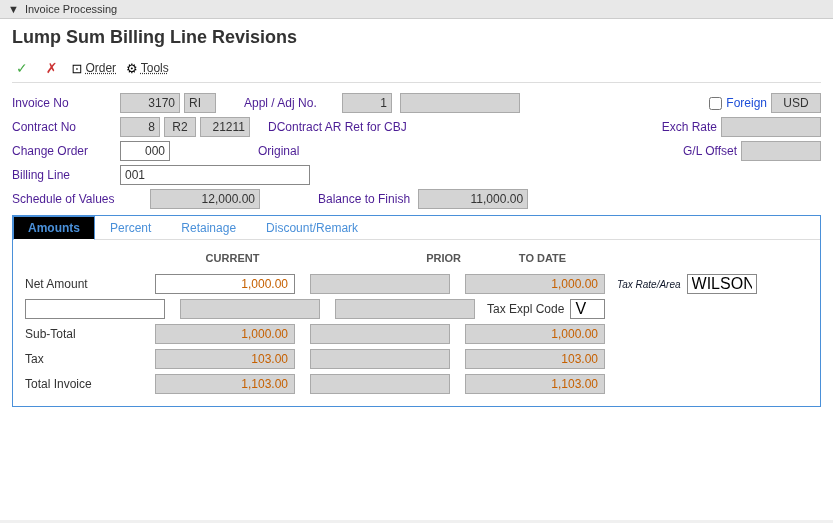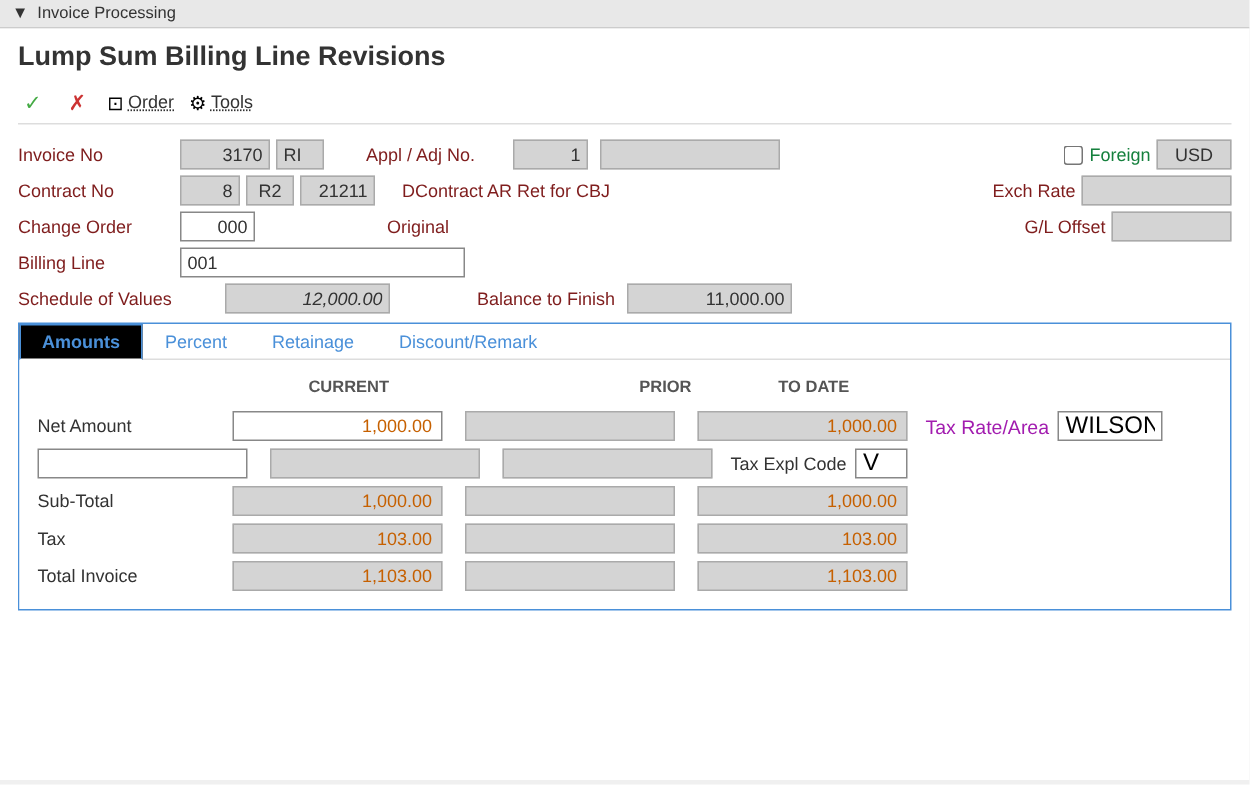--- a/index.html
+++ b/index.html
@@ -48,21 +48,21 @@
     .toolbar-btn.cross { color: #c33; }
     .toolbar-text {
       font-size: 12px;
       color: #333;
       cursor: pointer;
       text-decoration: underline;
       text-decoration-style: dotted;
     }
 
     .label {
-      color: #7f1d1d;
+      color: #4c1d95;
       font-size: 12px;
       white-space: nowrap;
     }
 
     .field-input {
       background: #d4d4d4;
       border: 1px solid #aaa;
       height: 20px;
       padding: 1px 4px;
       font-size: 12px;
@@ -188,21 +188,21 @@
       <span class="label" style="width:100px;">Invoice No</span>
       <div class="field-row">
         <input type="text" class="field-input text-left" style="width: 60px; text-align: right;" value="3170">
         <input type="text" class="field-input text-left" style="width: 32px;" value="RI">
       </div>
       <span class="label" style="width:90px;margin-left:20px;">Appl / Adj No.</span>
       <input type="text" class="field-input" style="width: 50px; text-align: right;" value="1">
       <span style="background:#d4d4d4;width:120px;height:20px;border:1px solid #aaa;"></span>
       <span style="margin-left:auto;display:flex;align-items:center;gap:4px;">
         <input type="checkbox" style="">
-        <span class="label" style="color:#15803d;">Foreign</span>
+        <span class="label" style="color:#1d4ed8;">Foreign</span>
         <input type="text" class="field-input" style="width: 50px; text-align: center;" value="USD">
       </span>
     </div>
 
     <div class="row2">
       <span class="label" style="width:100px;">Contract No</span>
       <div class="field-row">
         <input type="text" class="field-input" style="width: 40px; text-align: right;" value="8">
         <input type="text" class="field-input" style="width: 32px; text-align: center;" value="R2">
         <input type="text" class="field-input" style="width: 50px; text-align: right;" value="21211">
@@ -224,21 +224,21 @@
       </span>
     </div>
 
     <div class="row4">
       <span class="label" style="width:100px;">Billing Line</span>
       <input type="text" class="field-input editable" style="width: 190px; text-align: left;" value="001">
     </div>
 
     <div class="row5">
       <span class="label" style="width:130px;">Schedule of Values</span>
-      <input type="text" class="field-input" style="width: 110px; text-align: right; font-style: italic;" value="12,000.00">
+      <input type="text" class="field-input" style="width: 110px; text-align: right;" value="12,000.00">
       <span class="label" style="margin-left:50px;">Balance to Finish</span>
       <input type="text" class="field-input" style="width: 110px; text-align: right;" value="11,000.00">
     </div>
   </div>
 
   <div style="border:1px solid #4a90d9;margin-top:4px;">
     <div class="tabs-header">
       <div class="tab active">Amounts</div>
       <div class="tab">Percent</div>
       <div class="tab">Retainage</div>
@@ -253,21 +253,21 @@
         <div class="col-header" style="width:155px;text-align:right;">PRIOR</div>
         <div class="col-header" style="width:155px;">TO DATE</div>
       </div>
 
       <div style="display:flex;align-items:center;margin-bottom:5px;">
         <div style="width:130px;font-size:12px;color:#333;">Net Amount</div>
         <input type="text" class="amount-field editable" value="1,000.00" style="width: 140px; margin-right: 15px; color: rgb(198, 96, 0); text-align: right;">
         <input type="text" class="amount-field empty-gray" value="" style="width: 140px; margin-right: 15px; text-align: right;">
         <input type="text" class="amount-field empty-gray" value="1,000.00" style="width: 140px; color: rgb(198, 96, 0); text-align: right;">
         <div style="display:flex;align-items:center;gap:6px;margin-left:12px;">
-          <span style="font-size:13px;color:#a21caf;">Tax Rate/Area</span>
+          <span style="font-size:10px;color:#0f172a;font-style:italic;">Tax Rate/Area</span>
           <input type="text" class="side-field" value="WILSON" style="width: 70px;">
         </div>
       </div>
 
       <div style="display:flex;align-items:center;margin-bottom:5px;">
         <input type="text" class="amount-field editable" value="" style="width: 140px; margin-right: 15px; text-align: right;">
         <input type="text" class="amount-field empty-gray" value="" style="width: 140px; margin-right: 15px; text-align: right;">
         <input type="text" class="amount-field empty-gray" value="" style="width: 140px; text-align: right;">
         <div style="display:flex;align-items:center;gap:6px;margin-left:12px;">
           <span style="font-size:12px;color:#333;">Tax Expl Code</span>

